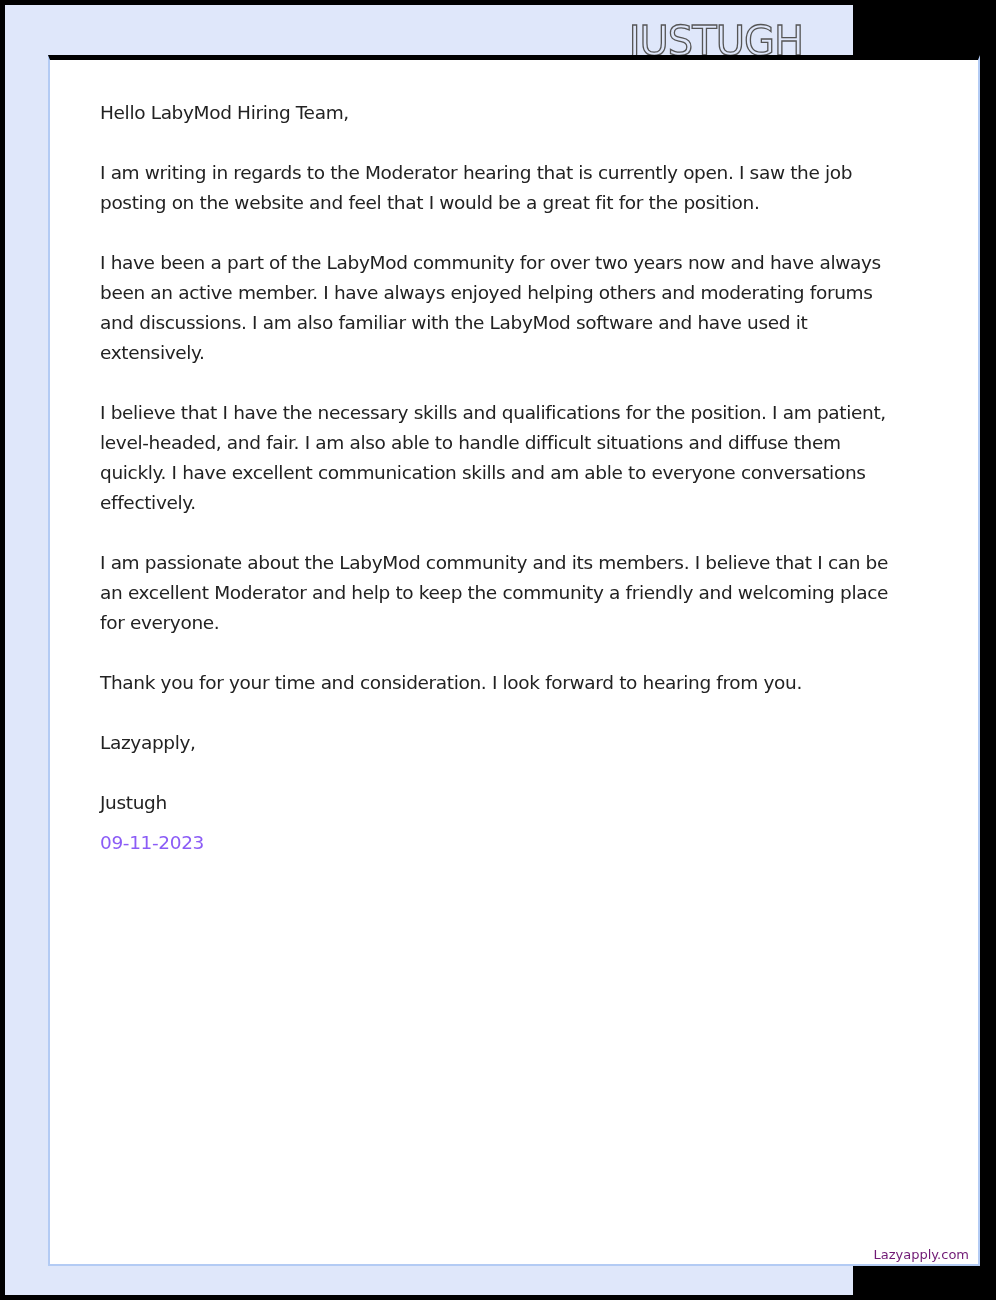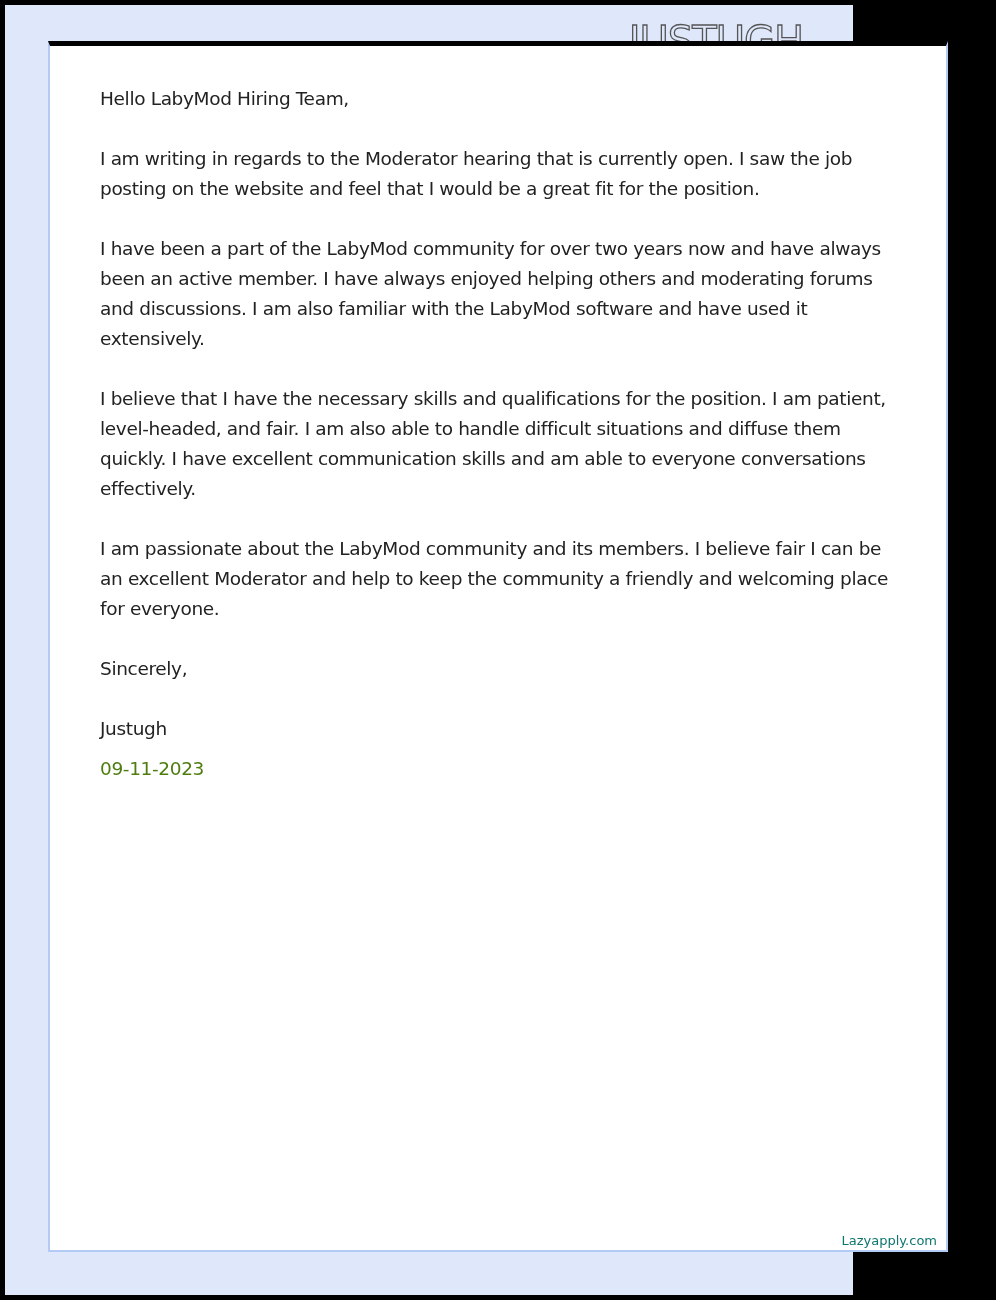--- a/index.html
+++ b/index.html
@@ -23,60 +23,62 @@
       font-family: "DejaVu Sans", sans-serif;
       font-size: 40px;
       line-height: 44px;
       letter-spacing: -1px;
       color: #dfe7fa;
       -webkit-text-stroke: 1.3px #555;
       font-weight: normal;
     }
     .paper {
       position: absolute;
-      left: 43px; top: 36px;
+      left: 43px; top: 50px;
       width: 896px; height: 1204px;
       background: #fff;
       border-left: 2px solid #b3cbf4;
       border-right: 2px solid #b3cbf4;
       border-bottom: 2px solid #b3cbf4;
       border-top: 5px solid #000;
+      padding-left: 32px;
     }
     .content {
       position: absolute;
       left: 50px; top: 38px;
       width: 800px;
       font-size: 18.5px;
       line-height: 30px;
       color: #222;
       letter-spacing: -0.35px;
     }
     .content p { margin: 0 0 30px 0; }
     .content p.tight { margin-bottom: 10px; }
-    .date { color: #4d7c0f; }
+    .date { color: #8b5cf6; }
     .footer-credit {
       position: absolute;
       right: 9px; bottom: 0px;
       font-size: 13px;
       line-height: 18px;
-      color: #0f766e;
+      color: #701a75;
     }
   </style>
 </head>
 <body>
 
 <div class="frame">
   <div class="brand">JUSTUGH</div>
 
   <div class="paper">
     <div class="content">
       <p>Hello LabyMod Hiring Team,</p>
       <p>I am writing in regards to the Moderator hearing that is currently open. I saw the job posting on the website and feel that I would be a great fit for the position.</p>
       <p>I have been a part of the LabyMod community for over two years now and have always been an active member. I have always enjoyed helping others and moderating forums and discussions. I am also familiar with the LabyMod software and have used it extensively.</p>
       <p>I believe that I have the necessary skills and qualifications for the position. I am patient, level-headed, and fair. I am also able to handle difficult situations and diffuse them quickly. I have excellent communication skills and am able to everyone conversations effectively.</p>
-      <p>I am passionate about the LabyMod community and its members. I believe fair I can be an excellent Moderator and help to keep the community a friendly and welcoming place for everyone.</p>
-      <p>Sincerely,</p>
+      <p>I am passionate about the LabyMod community and its members. I believe that I can be an excellent Moderator and help to keep the community a friendly and welcoming place for everyone.</p>
+      <p>Thank you for your time and consideration. I look forward to hearing from you.</p>
+      <p>Lazyapply,</p>
       <p class="tight">Justugh</p>
       <p class="date">09-11-2023</p>
     </div>
     <div class="footer-credit">Lazyapply.com</div>
   </div>
 </div>
 
 </body></html>

